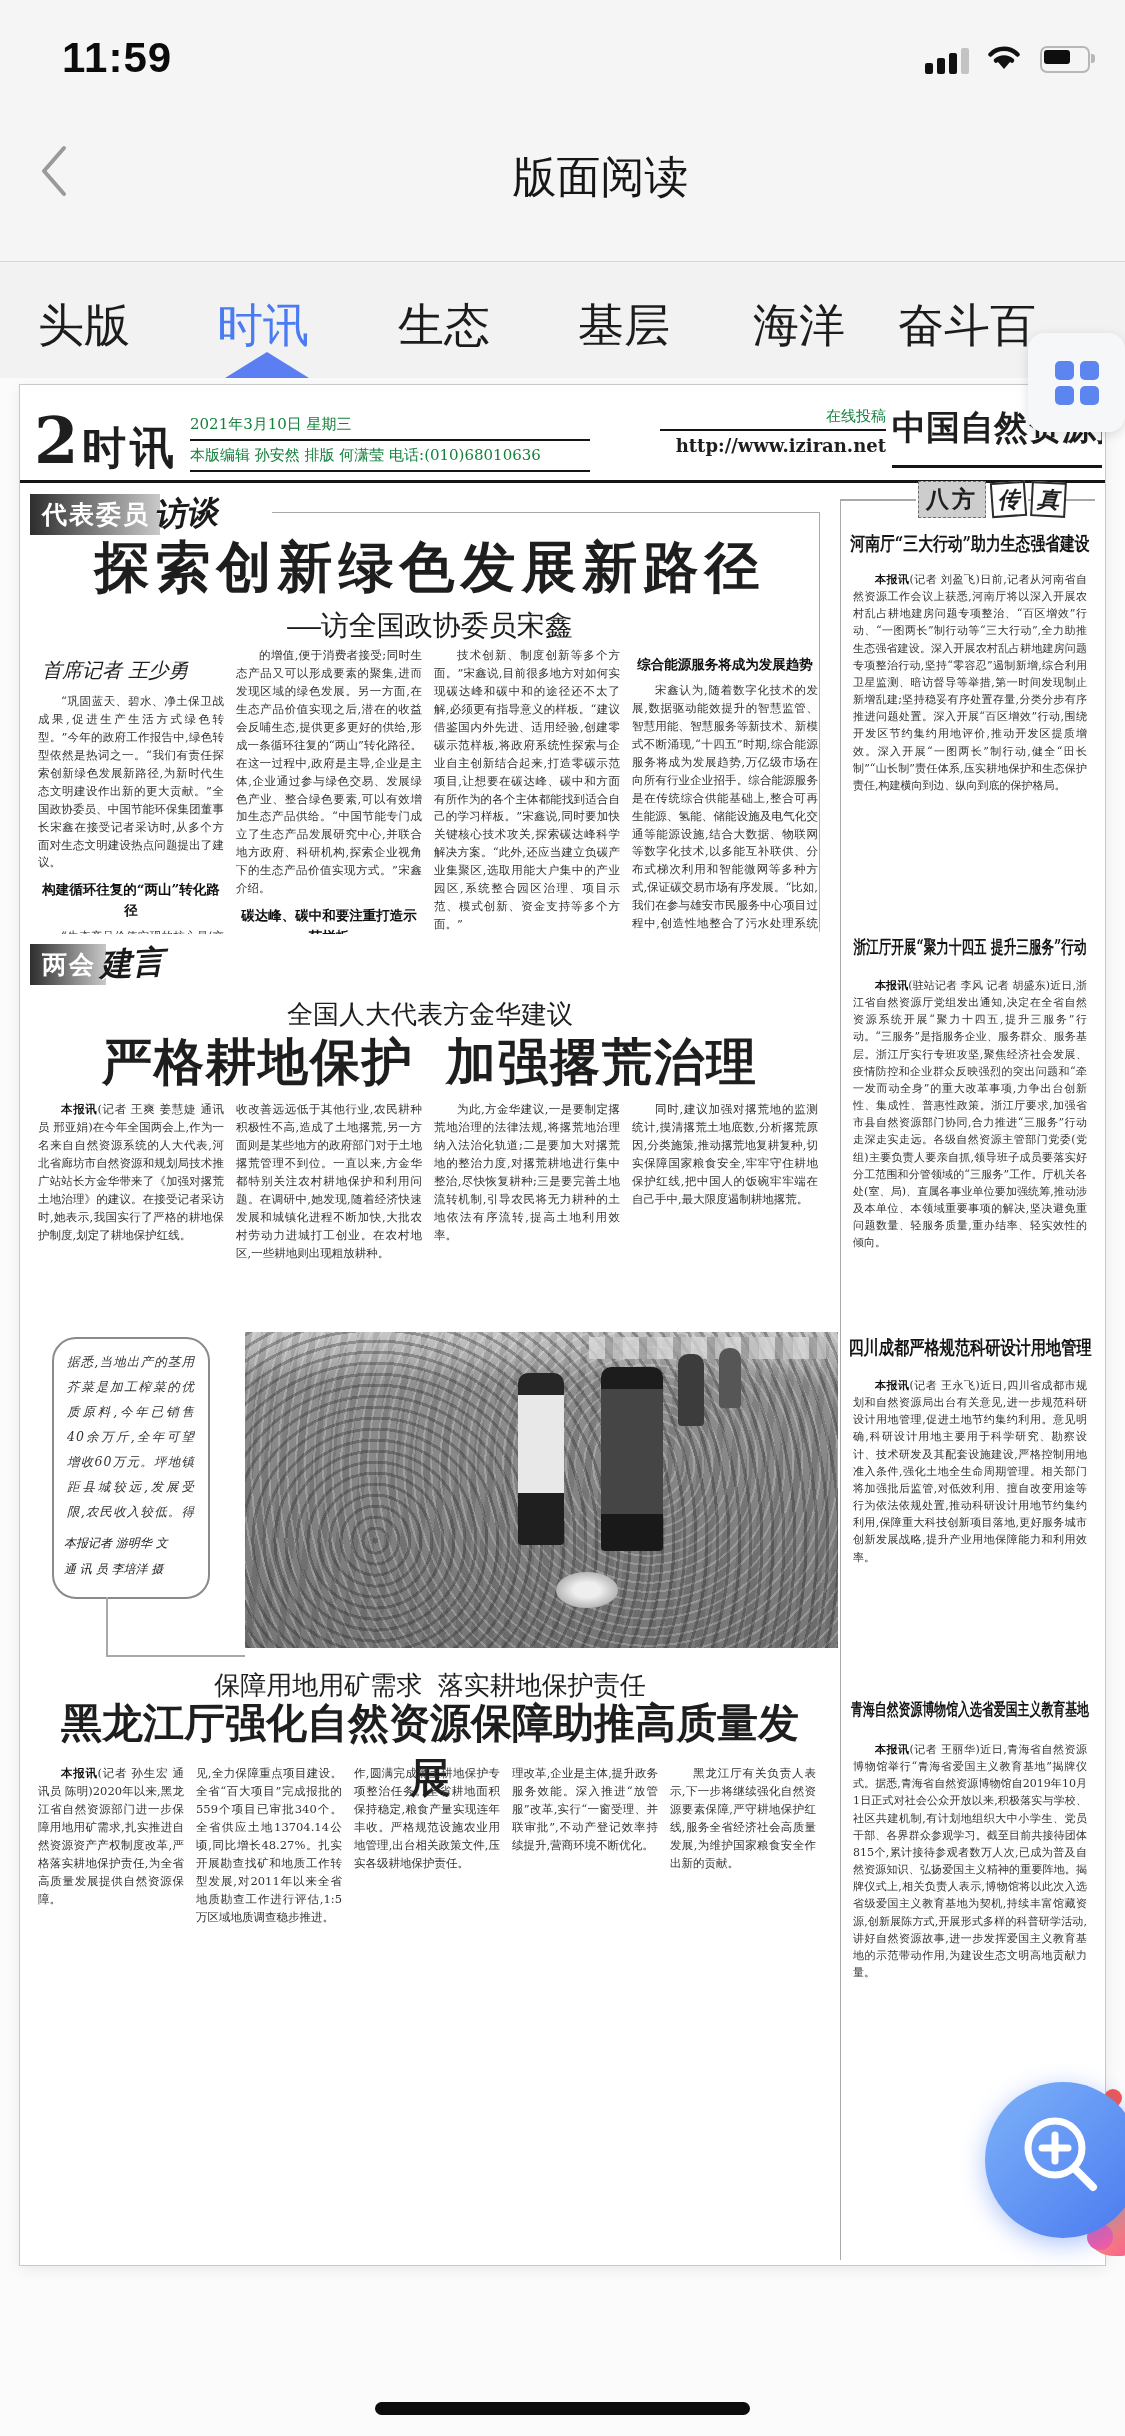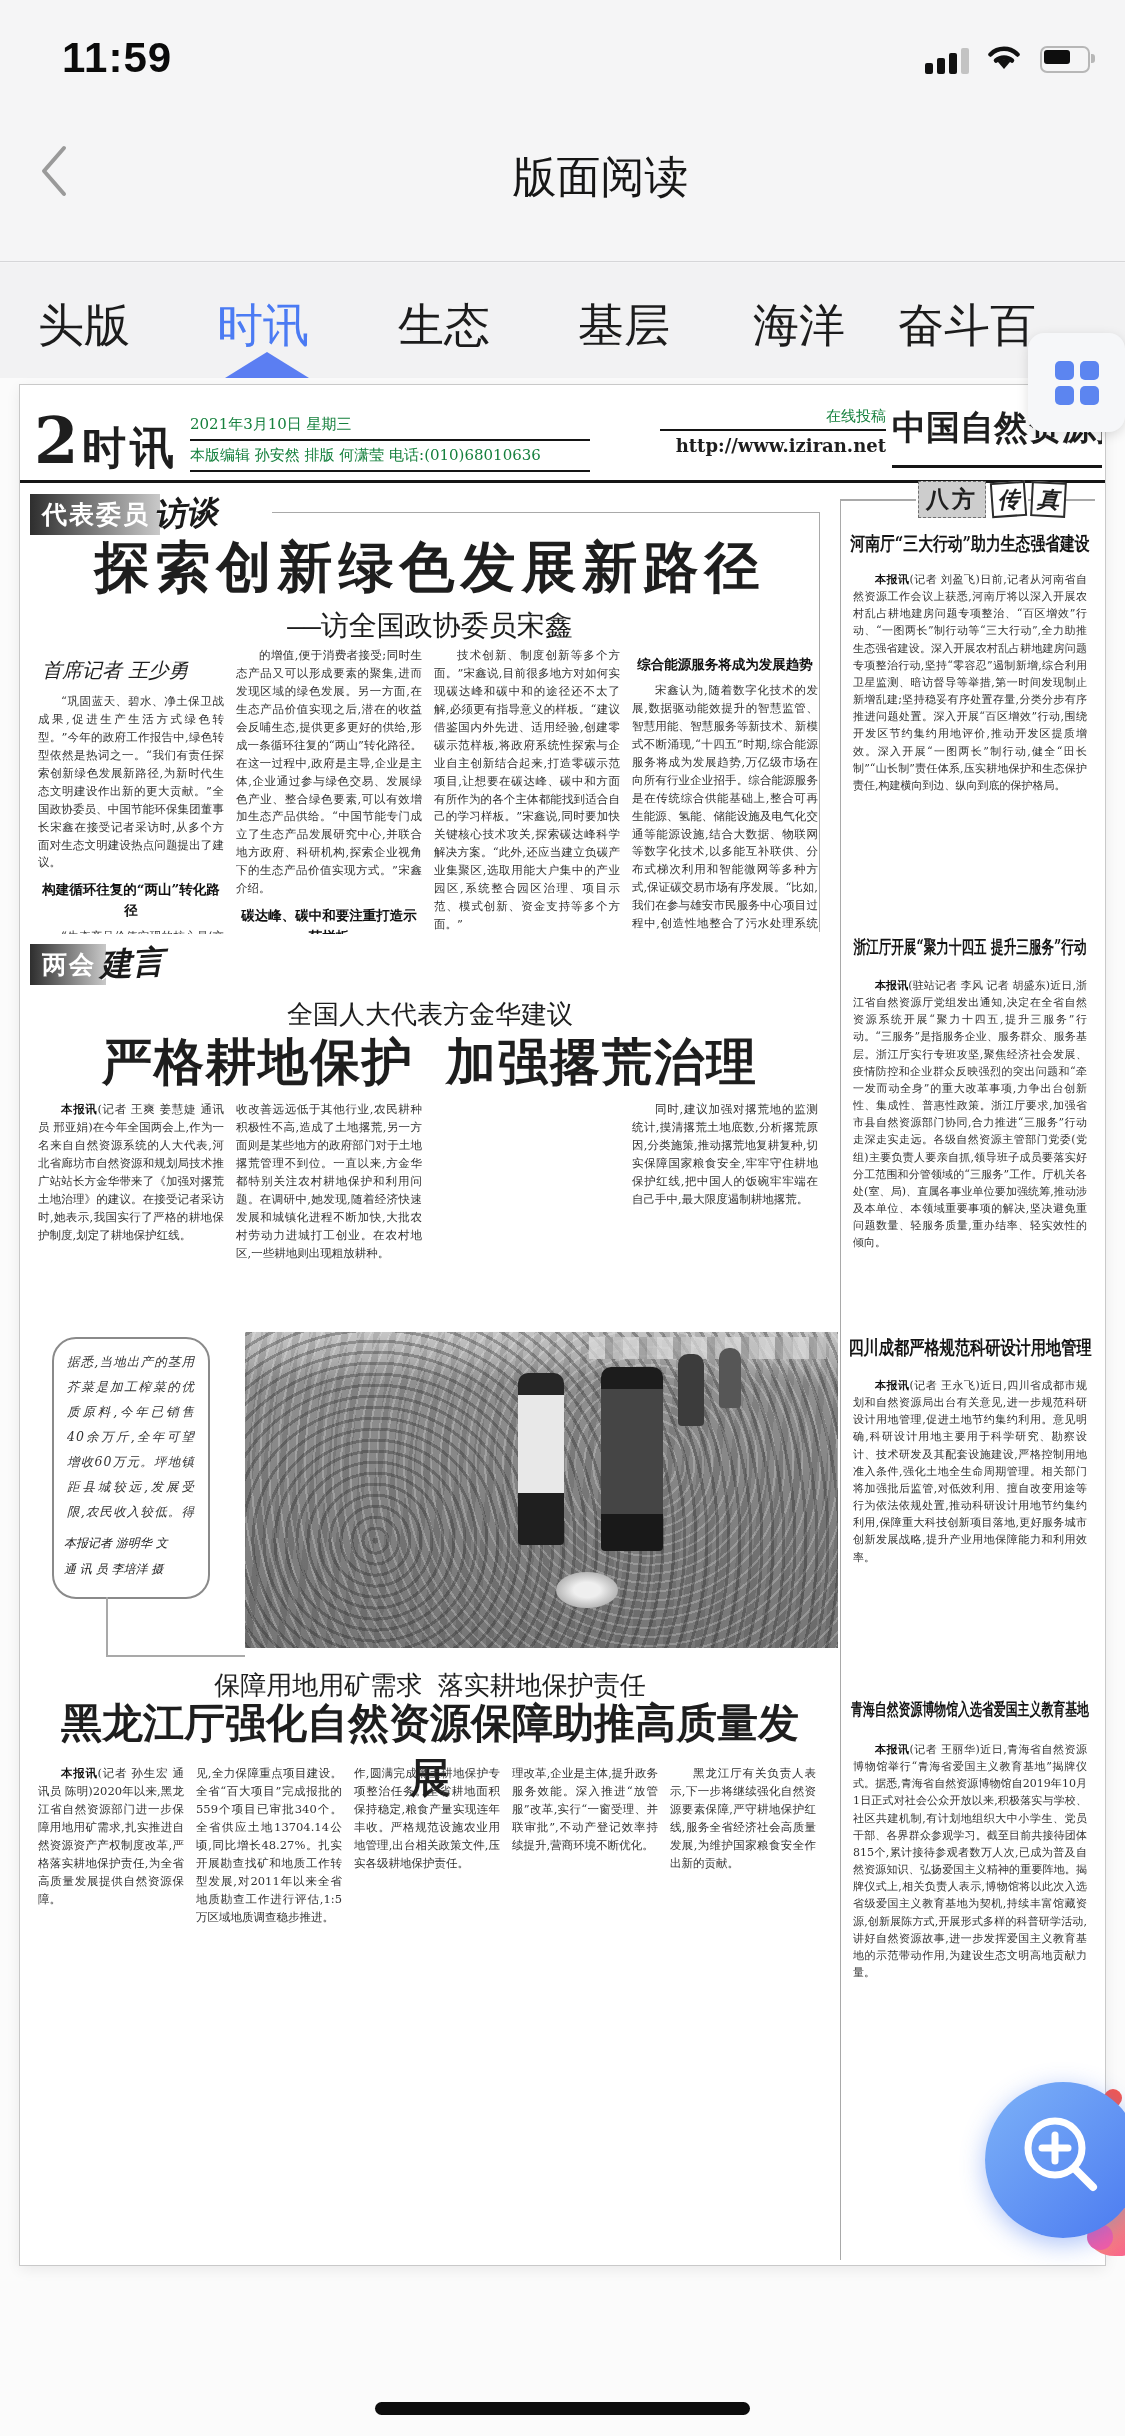--- a/index.html
+++ b/index.html
@@ -169,20 +169,23 @@
     </div>
     <div class="abs np h-center" style="left:30px;top:612px;width:760px;font-size:26px">全国人大代表方金华建议</div>
     <div class="abs np h-center" style="left:30px;top:644px;width:760px;font-size:50px;font-weight:900;letter-spacing:2px">严格耕地保护  加强撂荒治理</div>
 
     <div class="abs bodytxt np" style="left:18px;top:716px;width:186px;height:226px">
       <p><b class="lead">本报讯</b><span>(记者 王爽 姜慧婕 通讯员 邢亚娟)在今年全国两会上,作为一名来自自然资源系统的人大代表,河北省廊坊市自然资源和规划局技术推广站站长方金华带来了《加强对撂荒土地治理》的建议。在接受记者采访时,她表示,我国实行了严格的耕地保护制度,划定了耕地保护红线。</span></p>
     </div>
     <div class="abs bodytxt np" style="left:216px;top:716px;width:186px;height:226px">
       <p style="text-indent:0">收改善远远低于其他行业,农民耕种积极性不高,造成了土地撂荒,另一方面则是某些地方的政府部门对于土地撂荒管理不到位。一直以来,方金华都特别关注农村耕地保护和利用问题。在调研中,她发现,随着经济快速发展和城镇化进程不断加快,大批农村劳动力进城打工创业。在农村地区,一些耕地则出现粗放耕种。</p>
     </div>
+    <div class="abs bodytxt np" style="left:414px;top:716px;width:186px;height:226px">
+      <p>为此,方金华建议,一是要制定撂荒地治理的法律法规,将撂荒地治理纳入法治化轨道;二是要加大对撂荒地的整治力度,对撂荒耕地进行集中整治,尽快恢复耕种;三是要完善土地流转机制,引导农民将无力耕种的土地依法有序流转,提高土地利用效率。</p>
+    </div>
     <div class="abs bodytxt np" style="left:612px;top:716px;width:186px;height:226px">
       <p>同时,建议加强对撂荒地的监测统计,摸清撂荒土地底数,分析撂荒原因,分类施策,推动撂荒地复耕复种,切实保障国家粮食安全,牢牢守住耕地保护红线,把中国人的饭碗牢牢端在自己手中,最大限度遏制耕地撂荒。</p>
     </div>
 
     <div class="abs capbox" style="left:32px;top:952px;width:154px;height:258px">
       <div class="caption abs np" style="left:13px;top:10px;width:128px;height:178px">据悉,当地出产的茎用芥菜是加工榨菜的优质原料,今年已销售40余万斤,全年可望增收60万元。坪地镇距县城较远,发展受限,农民收入较低。得益于贵州省自然资源厅长期以来指导帮助,当地积极调整农村产业结构,有针对性地发展种植业,取得了良好的经济效益,有效促进了当地群众增收。</div>
       <div class="credit abs np" style="left:10px;top:196px;width:132px">本报记者 游明华 文</div>
       <div class="credit abs np" style="left:10px;top:222px;width:132px">通 讯 员 李培洋 摄</div>
     </div>
     <div class="abs grayline" style="left:86px;top:1212px;width:2px;height:60px"></div>

